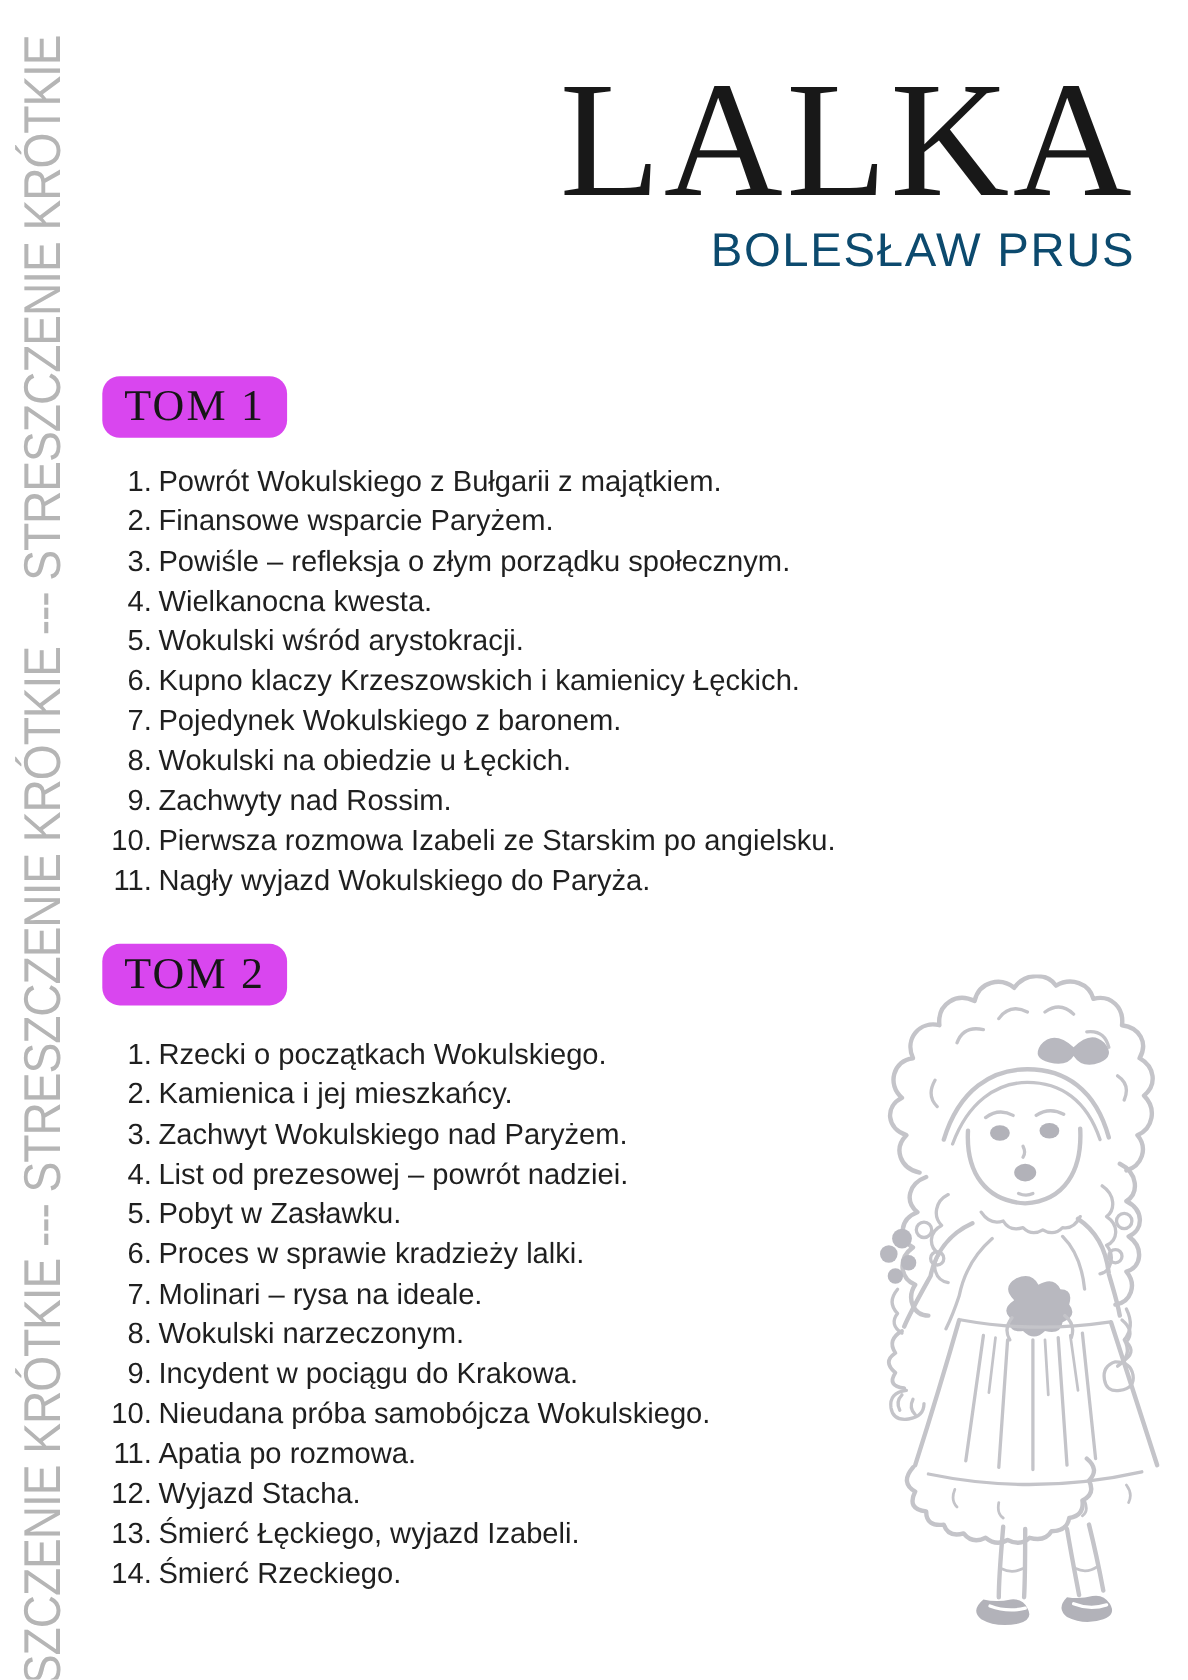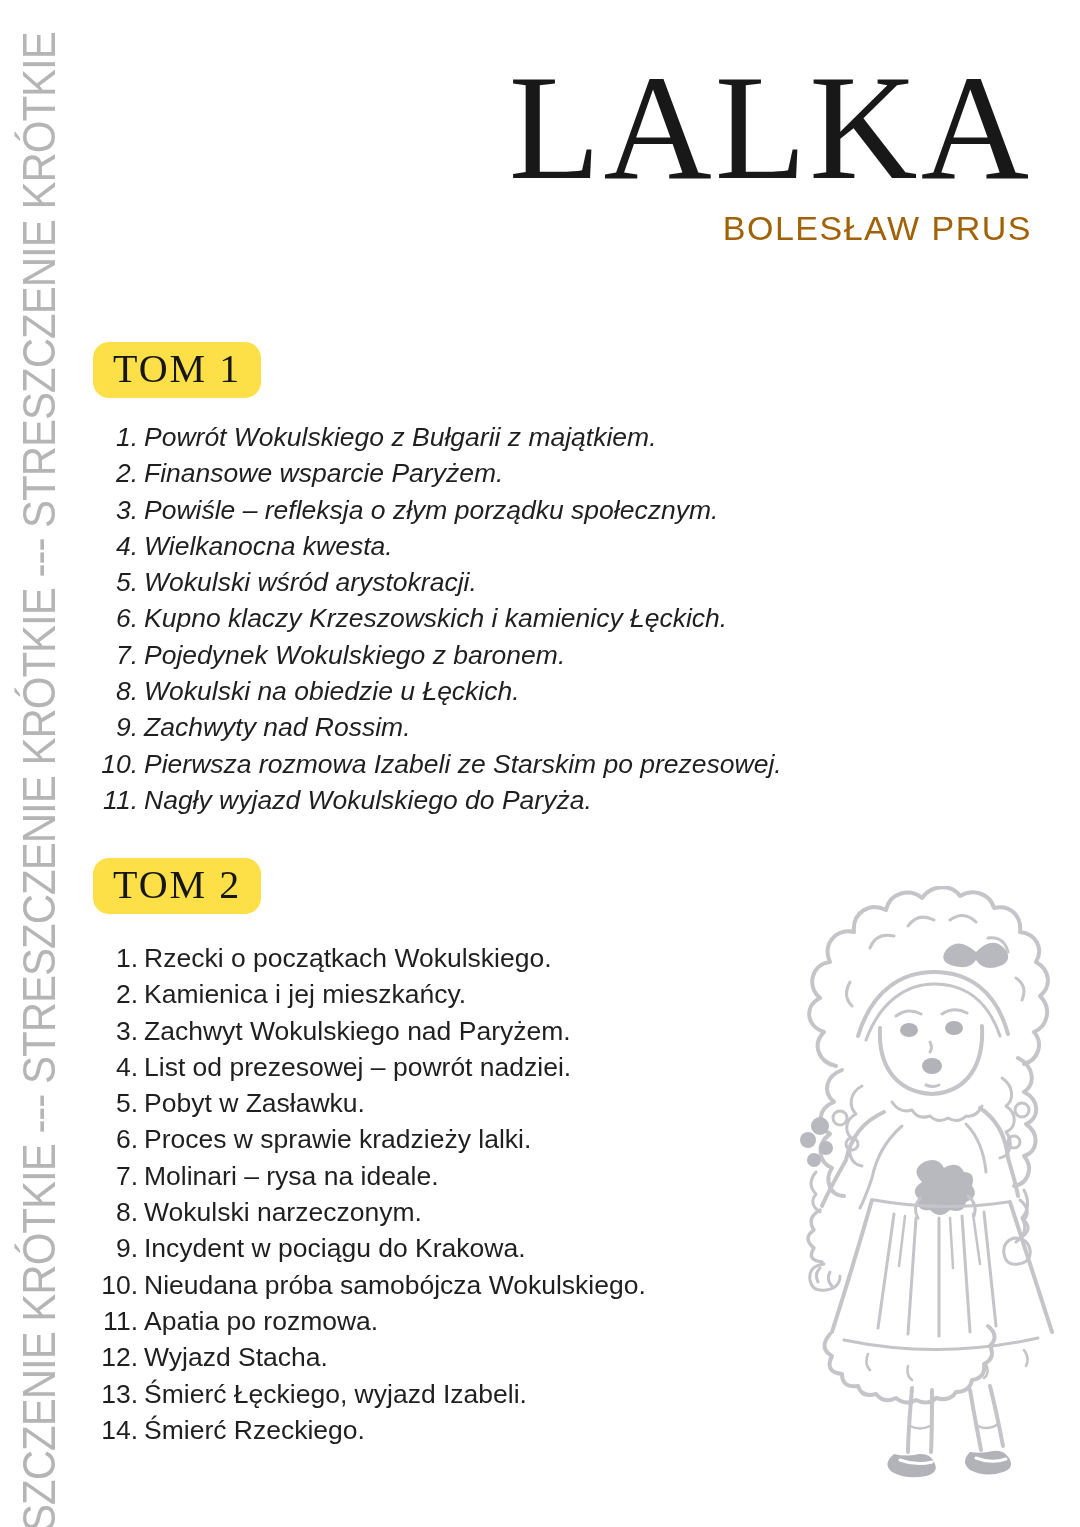--- a/index.html
+++ b/index.html
@@ -30,47 +30,47 @@
   .title{
     font-family:"Liberation Serif","DejaVu Serif",serif;
     font-weight:400;
     font-size:150px;line-height:150px;
     letter-spacing:3px;
     color:#181818;
     margin:0;
   }
   .subtitle{
     margin:6px 0 0 0;
-    font-size:34px;line-height:40px;
+    font-size:43px;line-height:40px;
     letter-spacing:1.5px;
-    color:#a16207;
+    color:#0c4a6e;
     font-weight:400;
   }
   .badge{
     position:absolute;left:93px;
     display:inline-block;
-    background:#fde047;
+    background:#d946ef;
     border-radius:16px;
     padding:7px 20px 9px 20px;
     font-family:"Liberation Serif","DejaVu Serif",serif;
     font-size:40px;line-height:40px;
     letter-spacing:2px;
     color:#161616;
   }
   .badge.tom1{top:342px;}
   .badge.tom2{top:858px;}
   ol.toc{
     position:absolute;left:92px;width:740px;
     margin:0;padding:0;
     list-style:none;
     counter-reset:item;
     font-size:26.5px;line-height:36.3px;
     color:#1f1f1f;
   }
-  ol.toc.list1{top:419px;font-style:italic;}
+  ol.toc.list1{top:419px;}
   ol.toc.list2{top:940px;}
   ol.toc li{
     counter-increment:item;
     position:relative;
     padding-left:52px;
     white-space:nowrap;
   }
   ol.toc li::before{
     content:counter(item) ".";
     position:absolute;left:0;top:0;
@@ -99,21 +99,21 @@
   <ol class="toc list1">
       <li>Powrót Wokulskiego z Bułgarii z majątkiem.</li>
       <li>Finansowe wsparcie Paryżem.</li>
       <li>Powiśle – refleksja o złym porządku społecznym.</li>
       <li>Wielkanocna kwesta.</li>
       <li>Wokulski wśród arystokracji.</li>
       <li>Kupno klaczy Krzeszowskich i kamienicy Łęckich.</li>
       <li>Pojedynek Wokulskiego z baronem.</li>
       <li>Wokulski na obiedzie u Łęckich.</li>
       <li>Zachwyty nad Rossim.</li>
-      <li>Pierwsza rozmowa Izabeli ze Starskim po prezesowej.</li>
+      <li>Pierwsza rozmowa Izabeli ze Starskim po angielsku.</li>
       <li>Nagły wyjazd Wokulskiego do Paryża.</li>
     </ol>
 
   <div class="badge tom2">TOM 2</div>
 
   <ol class="toc list2">
       <li>Rzecki o początkach Wokulskiego.</li>
       <li>Kamienica i jej mieszkańcy.</li>
       <li>Zachwyt Wokulskiego nad Paryżem.</li>
       <li>List od prezesowej – powrót nadziei.</li>

